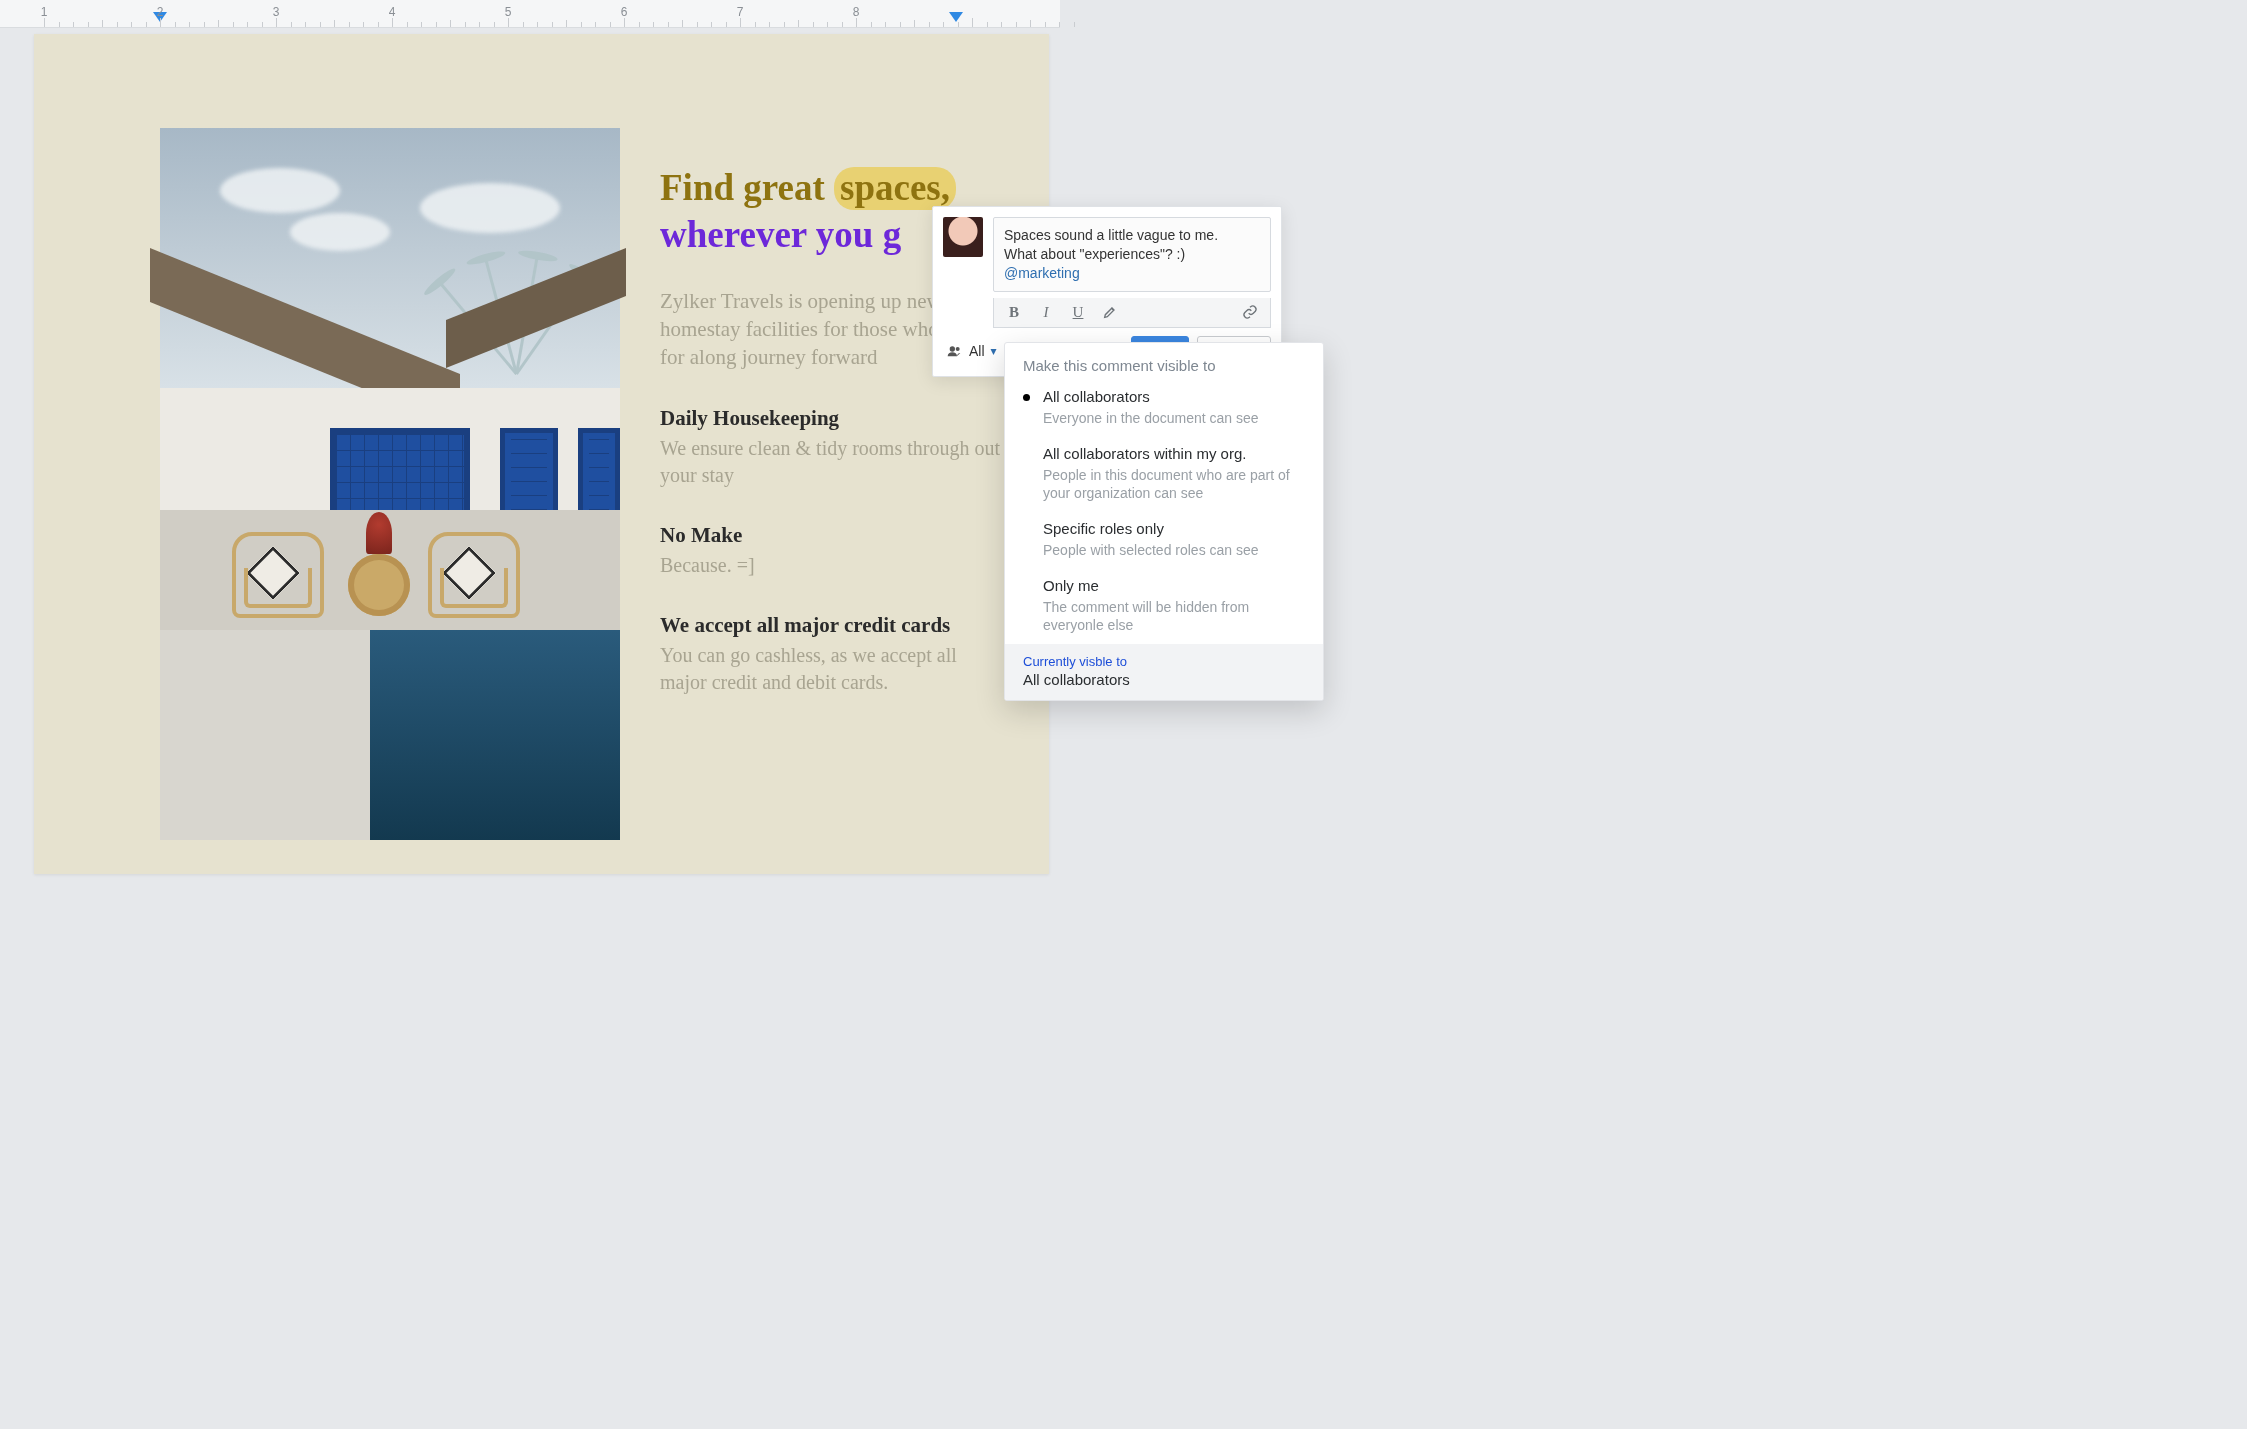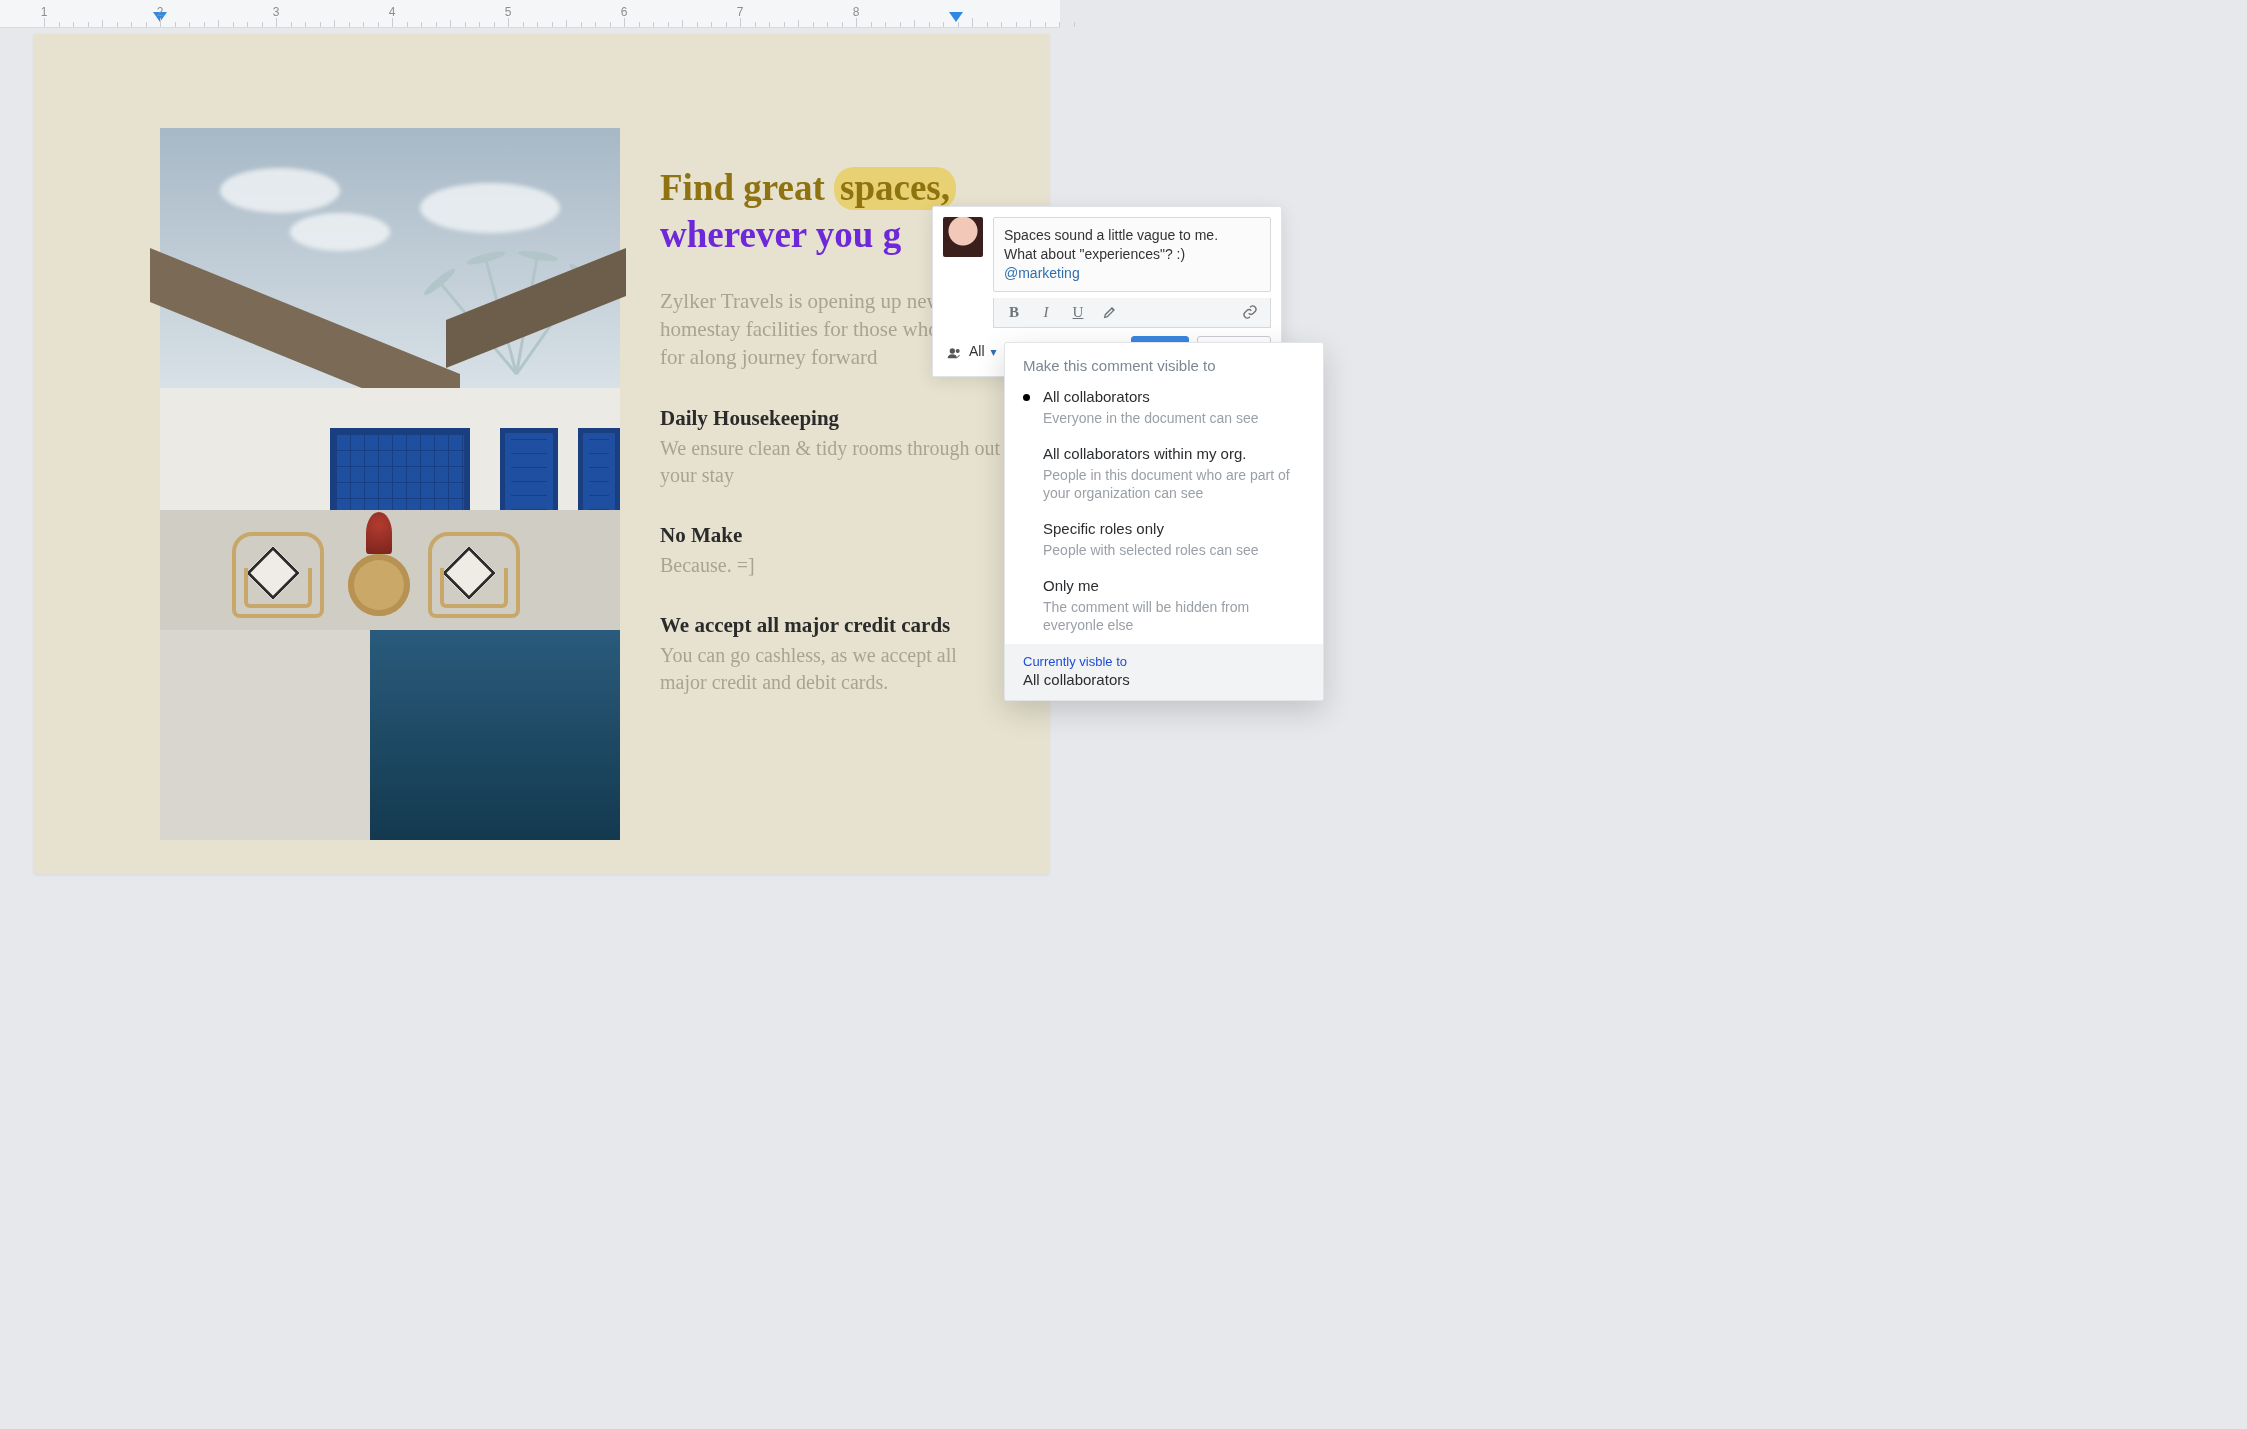--- a/index.html
+++ b/index.html
@@ -216,21 +216,21 @@
   .fmt-btn.bold{font-weight:700;}
   .fmt-btn.ital{font-style:italic;}
   .fmt-btn.uline{text-decoration:underline;}
   .fmt-btn.brush svg, .fmt-btn.link svg{width:16px;height:16px;}
   .fmt-spacer{flex:1;}
   .comment-actions{
     display:flex; align-items:center; gap:8px;
     margin-top:8px;
   }
   .aud{
-    display:flex;align-items:flex-end;gap:6px;color:#333;font-size:14px;cursor:pointer;
+    display:flex;align-items:center;gap:6px;color:#333;font-size:14px;cursor:pointer;
     padding:4px 4px;
   }
   .aud svg{width:16px;height:12px;fill:#555;}
   .aud .chev{color:#2f6fb0;font-size:12px;}
   .spacer{flex:1;}
   .btn{font-size:14px;padding:6px 14px;border-radius:3px;border:1px solid #c9ccd0;background:#fff;color:#8b5cf6;cursor:pointer;}
   .btn.primary{background:#3b86e0;border-color:#3b86e0;color:#fff;}
 
   
   .vis-dd{

